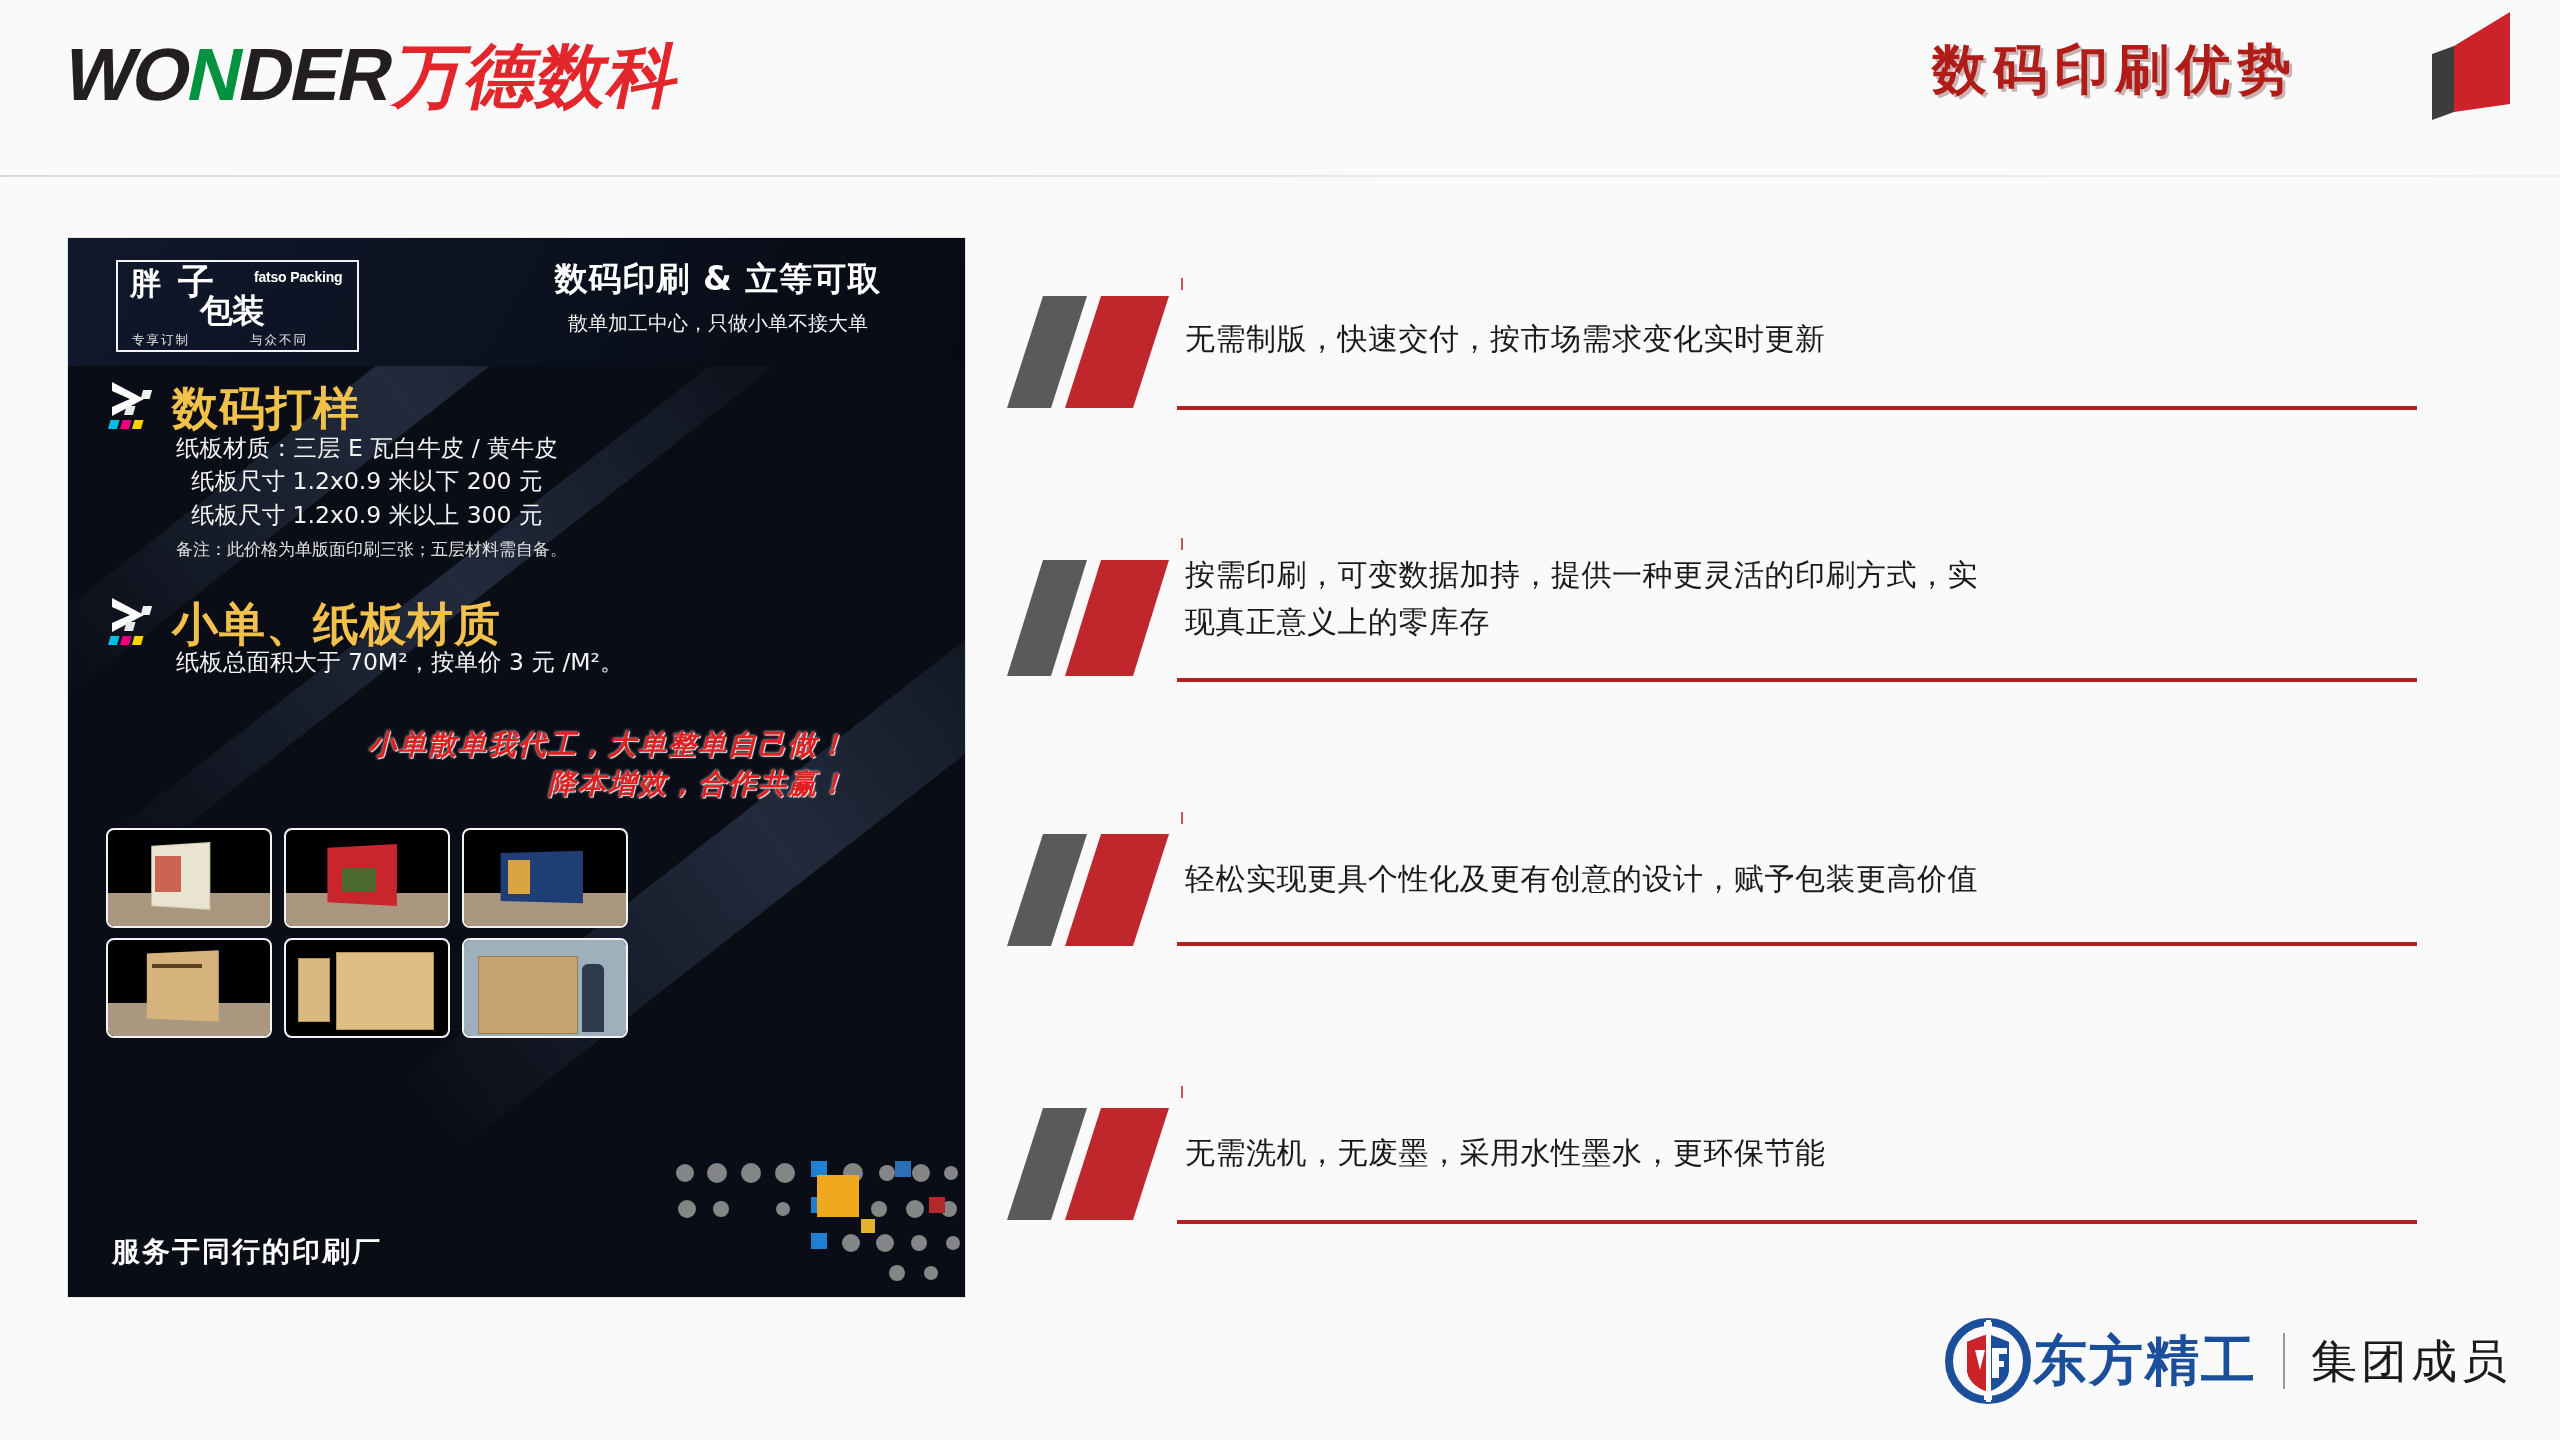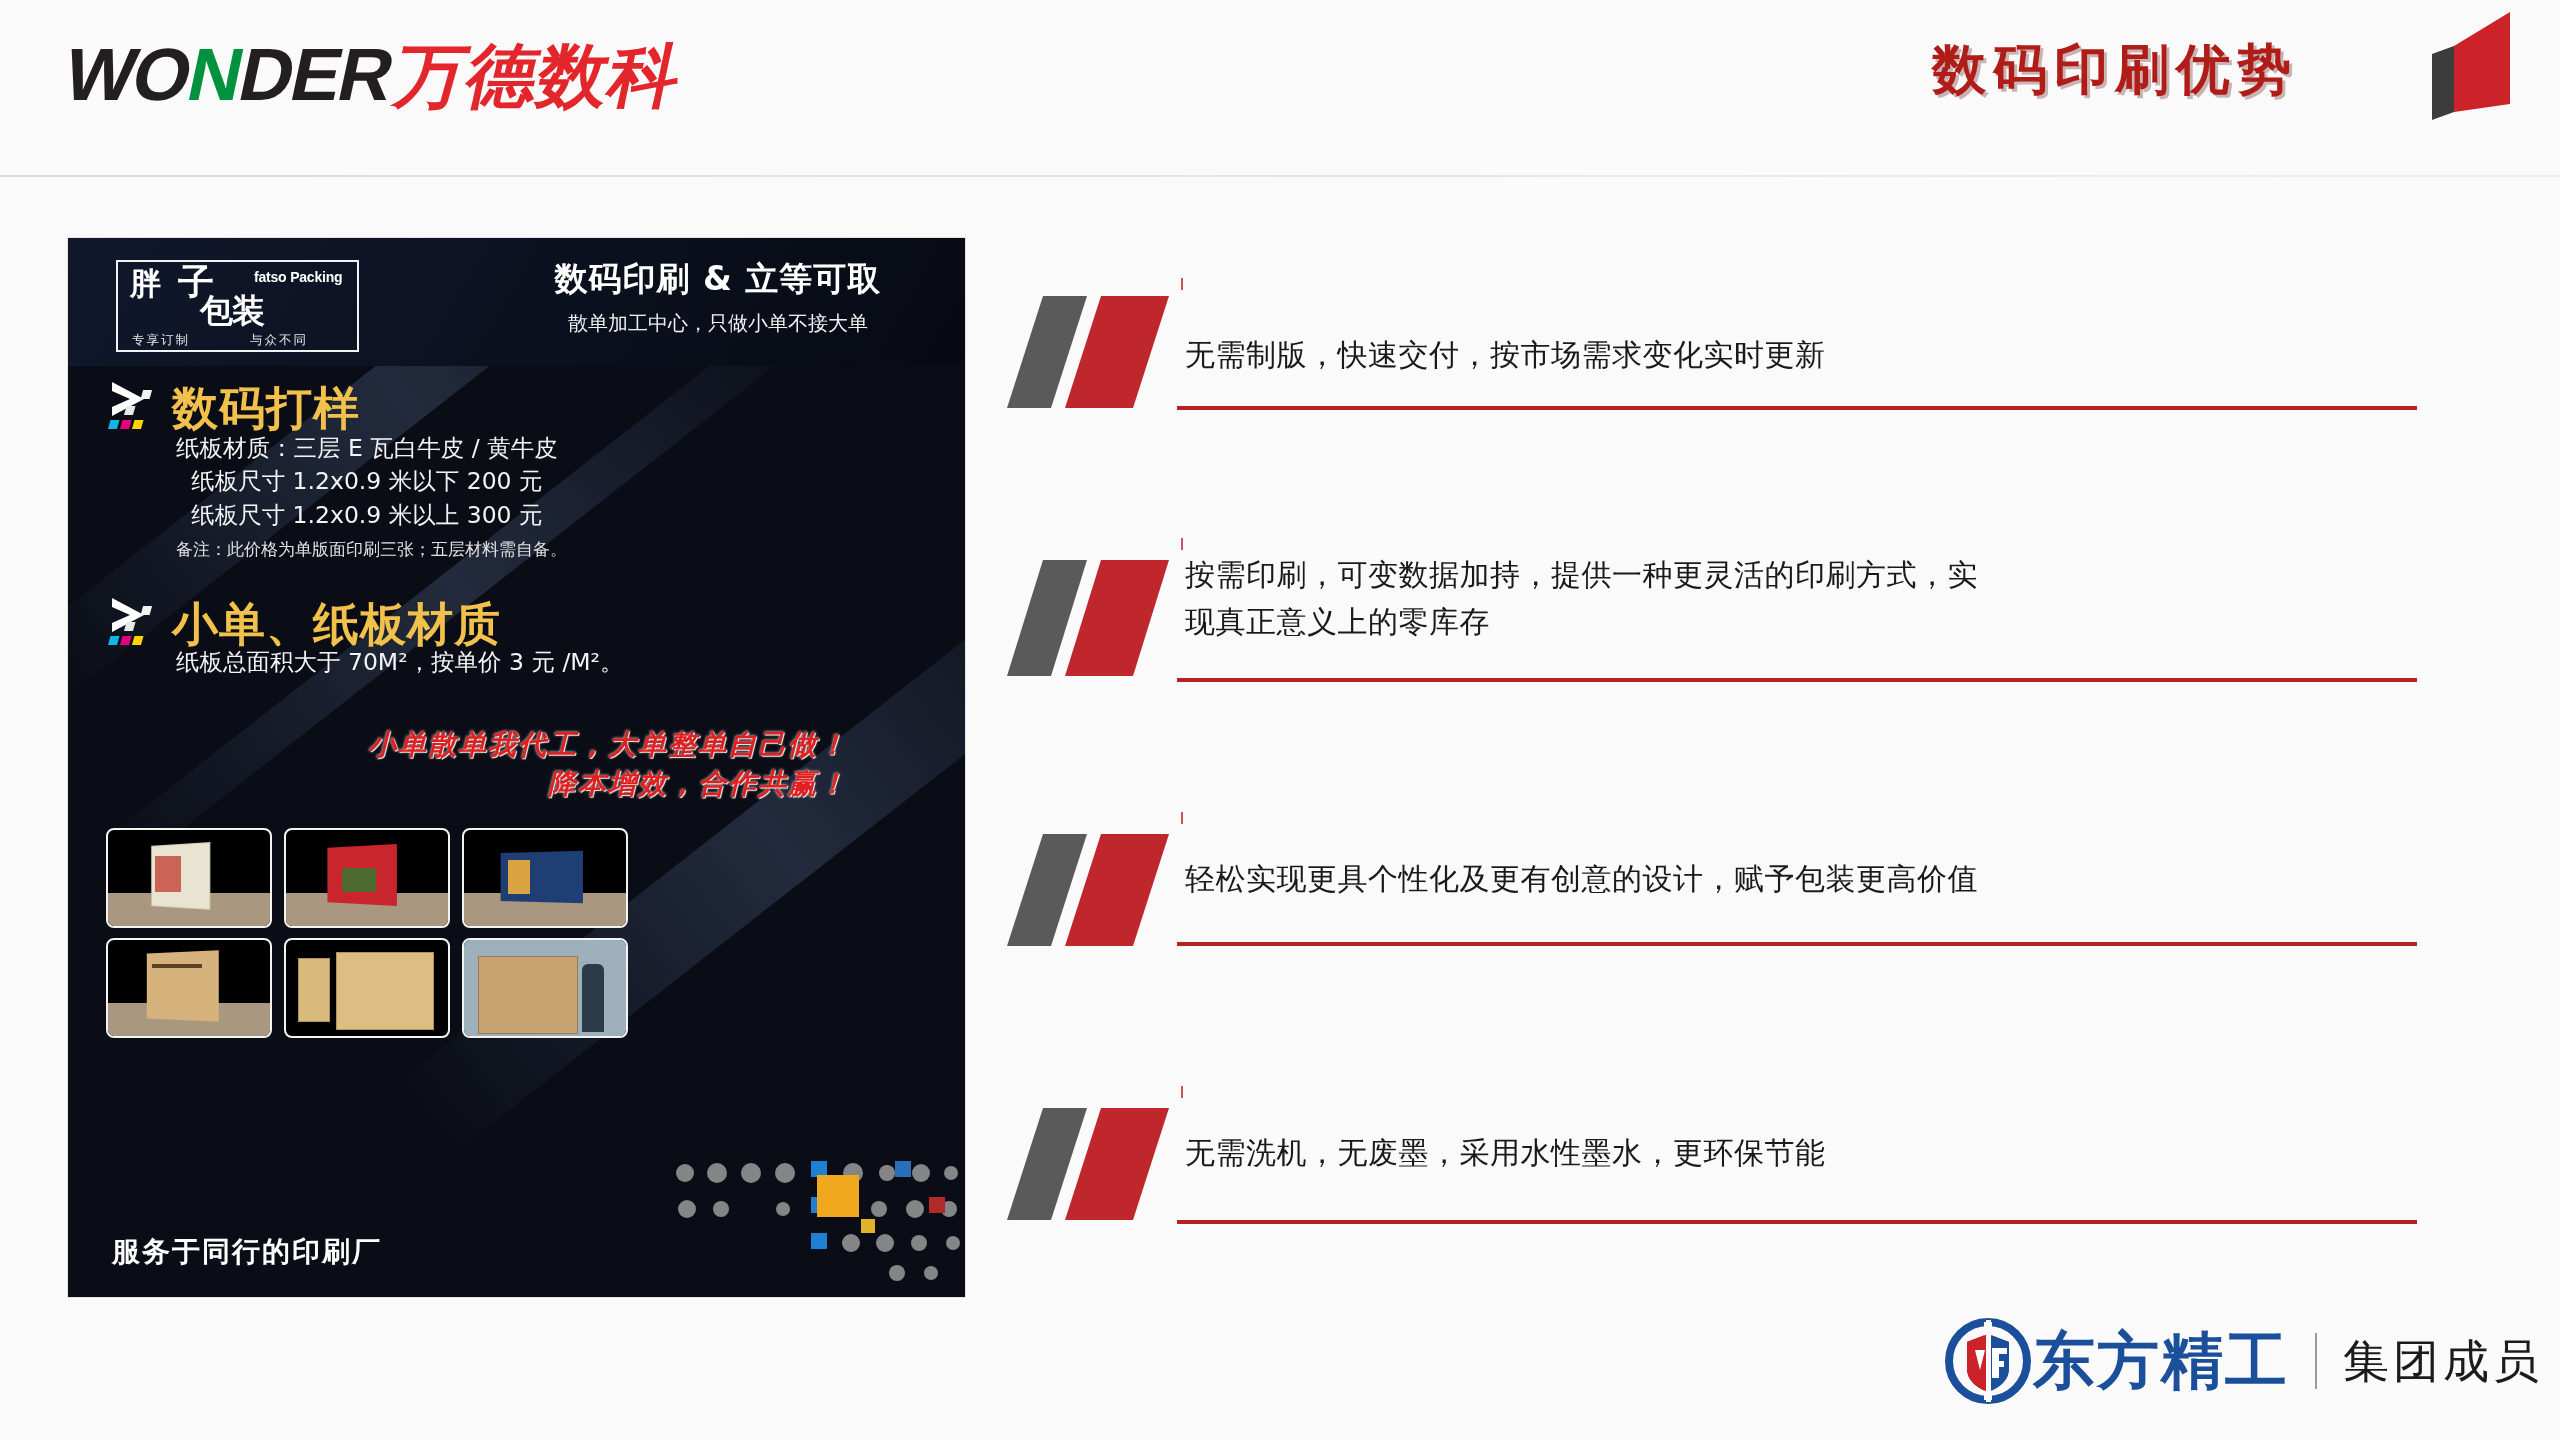--- a/index.html
+++ b/index.html
@@ -206,21 +206,21 @@
   }
   .tick {
     position: absolute; width: 2px; height: 12px; background: #c9555a;
   }
 
   
   #footer-logo { position: absolute; left: 1945px; top: 1318px; display: flex; align-items: center; }
   #dfjg-mark { width: 86px; height: 86px; position: relative; }
   #dfjg-cn {
     font-family: "DejaVu Sans", sans-serif; font-weight: bold;
-    font-size: 62px; color: #1b4f9c; letter-spacing: 2px; margin-left: 2px; line-height: 1;
+    font-size: 54px; color: #1b4f9c; letter-spacing: 2px; margin-left: 2px; line-height: 1;
   }
   #dfjg-div { width: 2px; height: 56px; background: #9a9a9a; margin: 0 26px; }
   #dfjg-member {
     font-family: "DejaVu Serif", serif;
     font-size: 46px; color: #1b1b1b; letter-spacing: 4px; line-height: 1;
   }
 </style>
 </head>
 <body>
 
@@ -372,21 +372,21 @@
       </g>
     </svg>
   </div>
 
   <div class="bullet" style="top:292px;">
     <svg class="bullet-marks" viewBox="0 0 190 120">
       <polygon points="38,4 82,4 46,116 2,116" fill="#5a5a5a"></polygon>
       <polygon points="96,4 164,4 128,116 60,116" fill="#c0272d"></polygon>
     </svg>
     <div class="tick" style="left:176px; top:-14px;"></div>
-    <div class="bullet-text" style="top:40px;">
+    <div class="bullet-text" style="top:24px;">
       <div>无需制版，快速交付，按市场需求变化实时更新</div>
     </div>
     <div class="bullet-rule" style="top:114px;"></div>
   </div>
 
   <div class="bullet" style="top:538px;">
     <svg class="bullet-marks" style="top:18px; height:124px;" viewBox="0 0 190 124">
       <polygon points="38,4 82,4 46,120 2,120" fill="#5a5a5a"></polygon>
       <polygon points="96,4 164,4 128,120 60,120" fill="#c0272d"></polygon>
     </svg>

